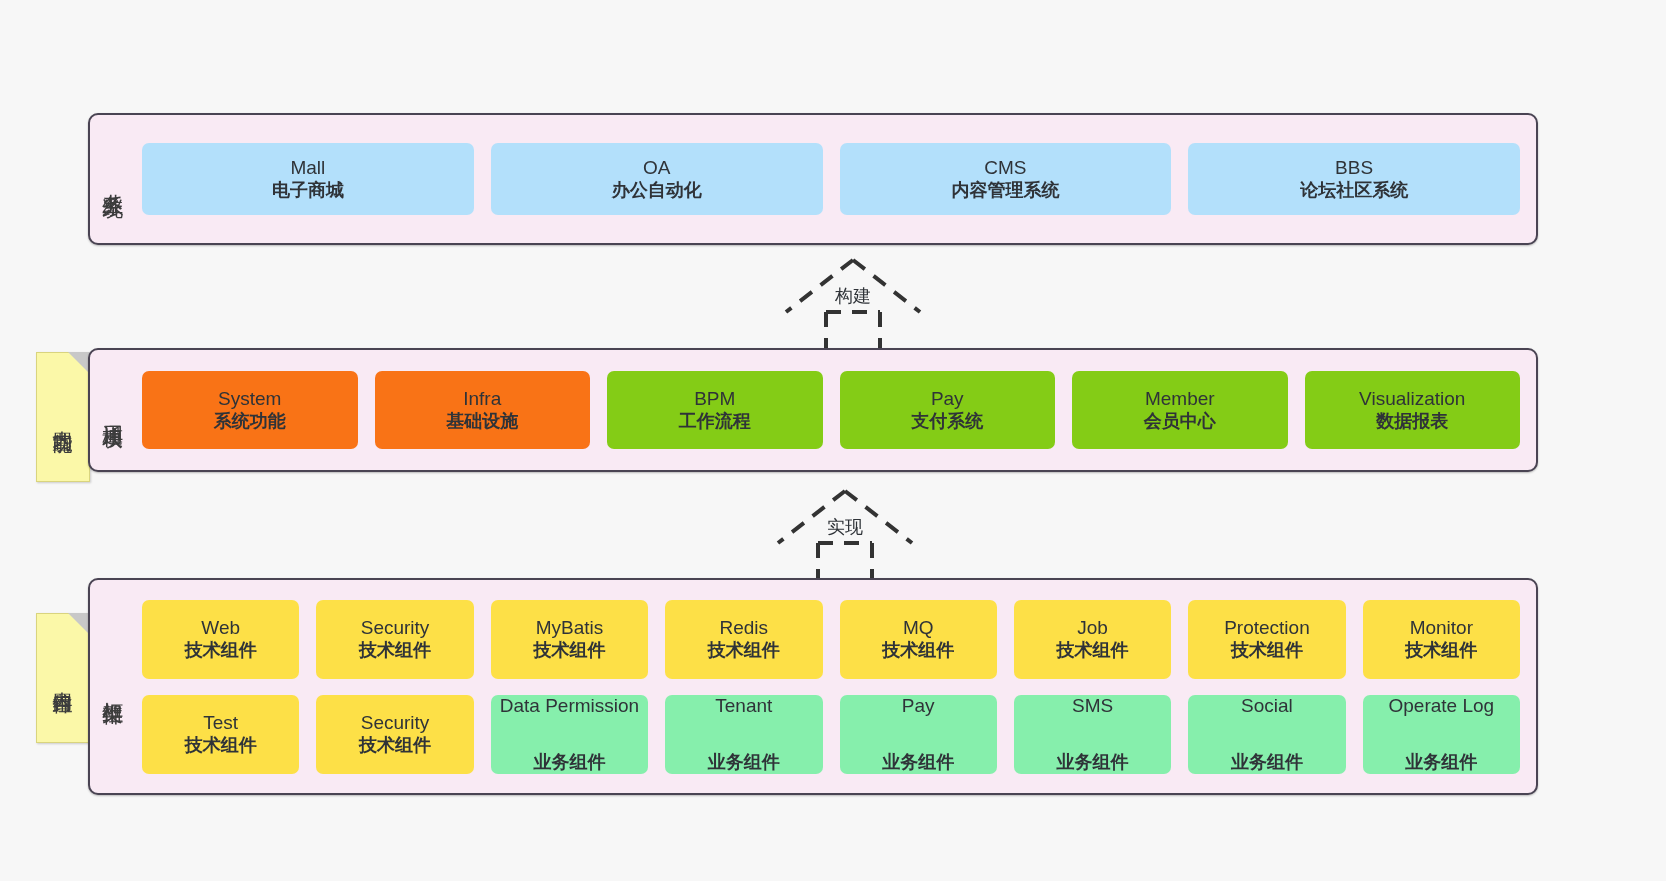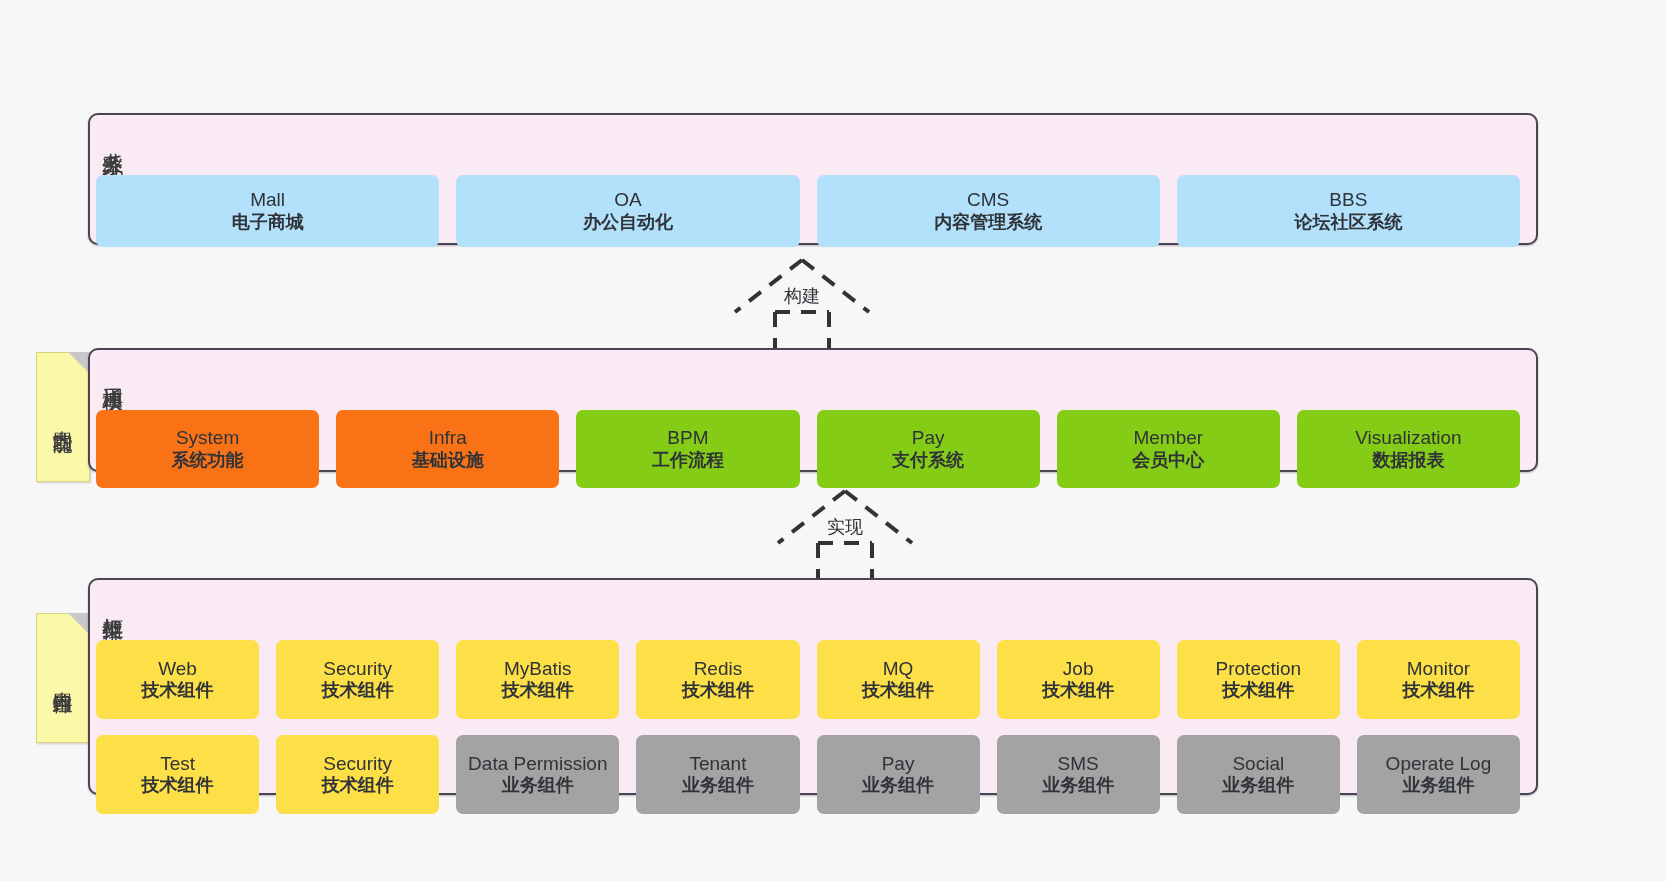--- a/index.html
+++ b/index.html
@@ -16,21 +16,20 @@
   
   .section{
     position:absolute;
     background:#f9eaf4;
     border:2px solid #4a4453;
     border-radius:10px;
     box-sizing:border-box;
     display:flex;
     align-items:stretch;
     box-shadow:0 1px 2px rgba(0,0,0,.25);
-    flex-direction:column;
   }
   .vlabel{
     width:46px;
     flex:0 0 46px;
     display:flex;
     align-items:center;
     justify-content:center;
     font-size:21px;
     line-height:1.12;
     color:#3c3c3c;
@@ -66,21 +65,21 @@
     box-sizing:border-box;
   }
   .cell .t{font-size:19px;color:#2f3338;}
   .cell .s{font-size:18px;color:#2f3338;font-weight:bold;}
 
   
   .c-blue{background:#b3e0fb;}
   .c-red{background:#f97316;}
   .c-pink{background:#84cc16;}
   .c-green{background:#fde047;}
-  .c-lgreen{background:#a3a3a3;}
+  .c-lgreen{background:#86efac;justify-content:space-between;}
 
   
   #sec-business{left:88px;top:113px;width:1450px;height:132px;}
   #sec-business .cellrow{height:72px;}
 
   #sec-modules{left:88px;top:348px;width:1450px;height:124px;}
   #sec-modules .cellrow{height:78px;}
 
   #sec-framework{left:88px;top:578px;width:1450px;height:217px;}
   #sec-framework .cellrow{height:79px;}
@@ -121,21 +120,21 @@
     position:absolute;
     left:50%;
     transform:translateX(-50%);
     font-size:18px;
     color:#2f3338;
     background:#f7f7f7;
     padding:0 2px;
     white-space:nowrap;
     user-select:none;
   }
-  #arrow-build{left:727px;top:256px;width:150px;height:92px;text-decoration:underline;}
+  #arrow-build{left:778px;top:256px;width:150px;height:92px;text-decoration:underline;}
   #arrow-build .alabel{top:28px;}
   #arrow-impl{left:770px;top:487px;width:150px;height:92px;}
   #arrow-impl .alabel{top:28px;}
 </style>
 </head>
 <body>
 
 <div class="canvas">
 
   <div class="section" id="sec-business">

